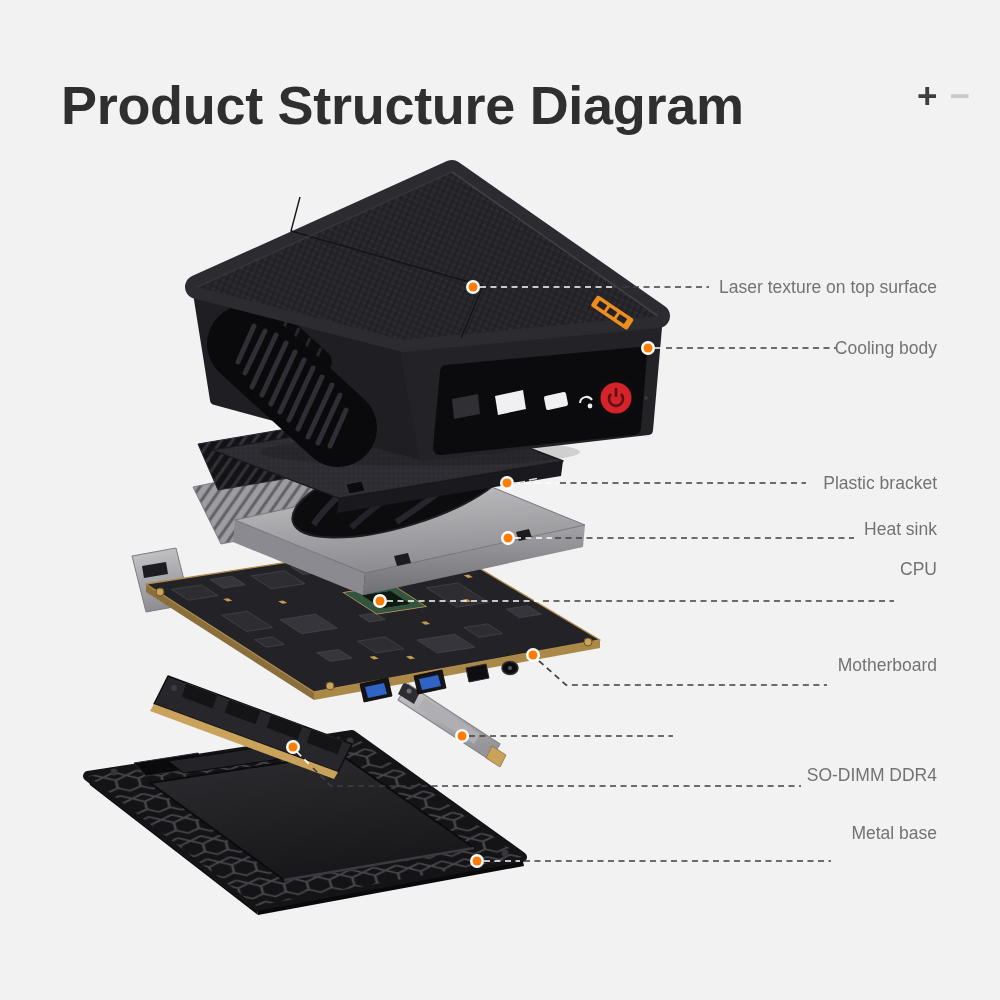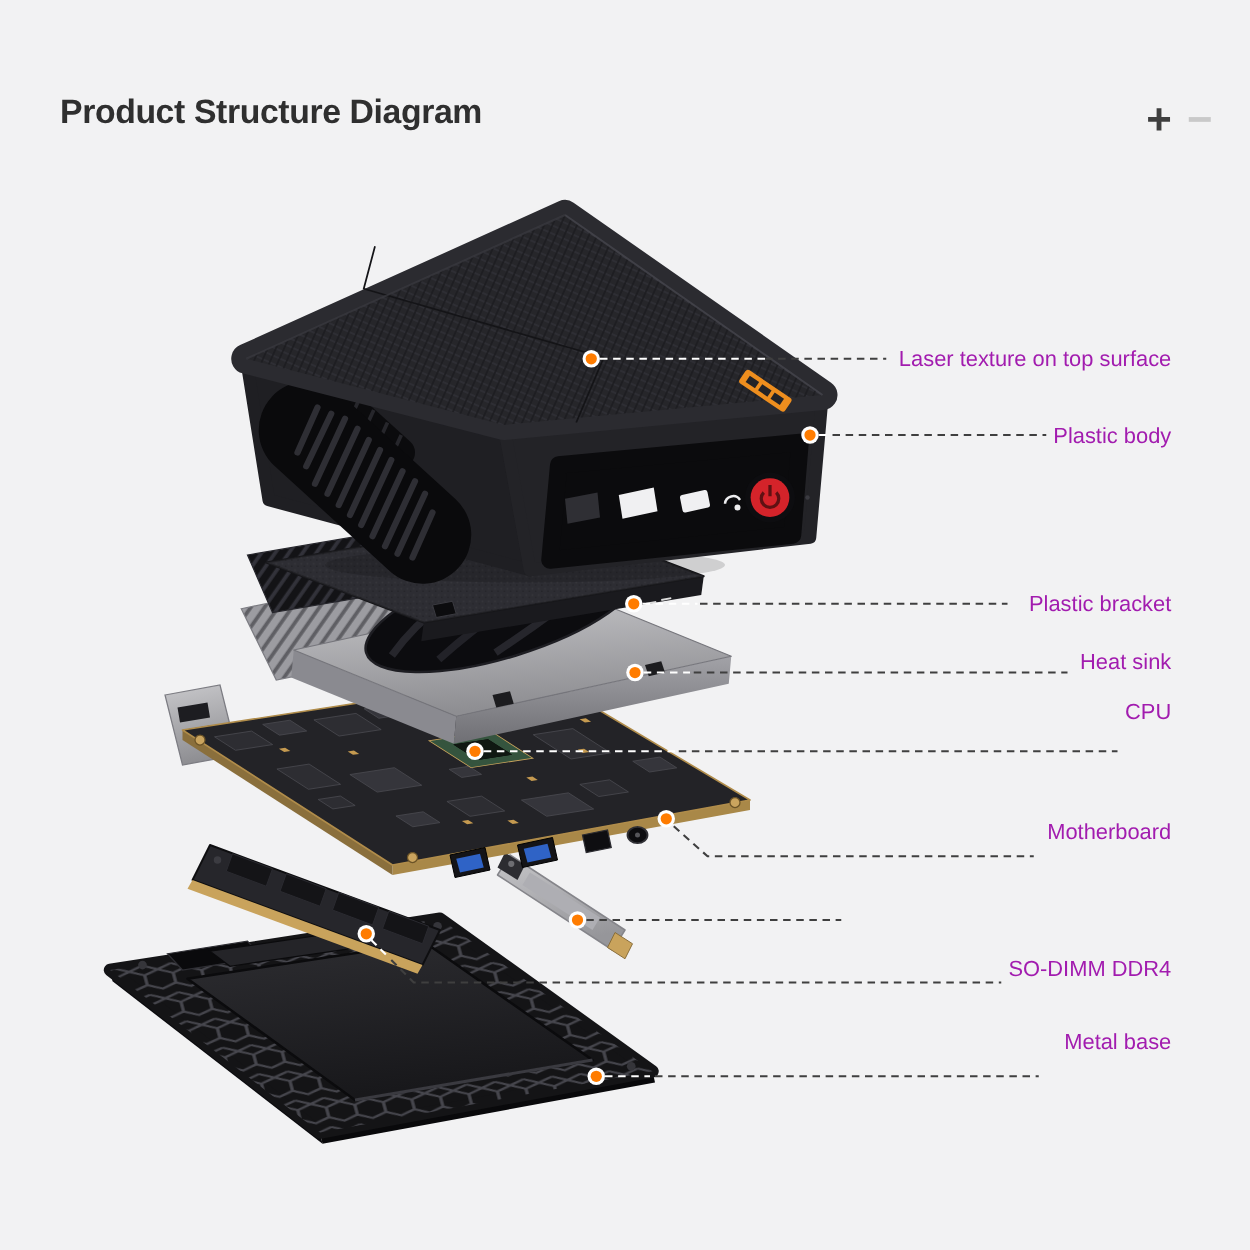--- a/index.html
+++ b/index.html
@@ -1,23 +1,23 @@
 <!DOCTYPE html>
 <html><head>
 <meta charset="utf-8">
 <style>
   html,body{margin:0;padding:0;}
   body{font-family:"Liberation Sans",sans-serif;background:#e8e8e8;}
   .stage{position:relative;width:1000px;height:1000px;background:#f2f2f3;overflow:hidden;margin:0 auto;}
-  .page-title{position:absolute;left:48px;top:74px;font-size:27px;font-weight:700;color:#2f2f2f;letter-spacing:-0.3px;white-space:nowrap;}
+  .page-title{position:absolute;left:61px;top:74px;font-size:54px;font-weight:700;color:#2f2f2f;letter-spacing:-0.3px;white-space:nowrap;}
   .zoom-controls{position:absolute;right:30px;top:78px;display:flex;gap:12px;align-items:center;}
   .zoom-controls .plus{font-size:35px;font-weight:700;color:#3e3e3e;line-height:1;cursor:pointer;}
   .zoom-controls .minus{font-size:35px;font-weight:700;color:#c9c9c9;line-height:1;cursor:pointer;}
   .illustration{position:absolute;left:0;top:0;}
-  .callout-label{position:absolute;right:63px;height:22px;line-height:22px;font-size:17.5px;color:#a21caf;text-align:right;white-space:nowrap;}
+  .callout-label{position:absolute;right:63px;height:22px;line-height:22px;font-size:17.5px;color:#737373;text-align:right;white-space:nowrap;}
 </style>
 </head>
 <body>
 
 <div class="stage">
 
   <div class="page-title">Product Structure Diagram</div>
 
   <div class="zoom-controls">
     <span class="plus">+</span>
@@ -293,21 +293,21 @@
           <circle cx="293" cy="747" r="4.5" fill="#ff7c00"></circle>
         </g>
       <g>
           <circle cx="477" cy="861" r="7" fill="#fff"></circle>
           <circle cx="477" cy="861" r="4.5" fill="#ff7c00"></circle>
         </g>
     </g>
   </svg>
 
   <div class="callout-label" style="top:276px">Laser texture on top surface</div>
-  <div class="callout-label" style="top:337px">Plastic body</div>
+  <div class="callout-label" style="top:337px">Cooling body</div>
   <div class="callout-label" style="top:472px">Plastic bracket</div>
   <div class="callout-label" style="top:518px">Heat sink</div>
   <div class="callout-label" style="top:558px">CPU</div>
   <div class="callout-label" style="top:654px">Motherboard</div>
   <div class="callout-label" style="top:764px">SO-DIMM DDR4</div>
   <div class="callout-label" style="top:822px">Metal base</div>
 
 </div>
 
 </body></html>

